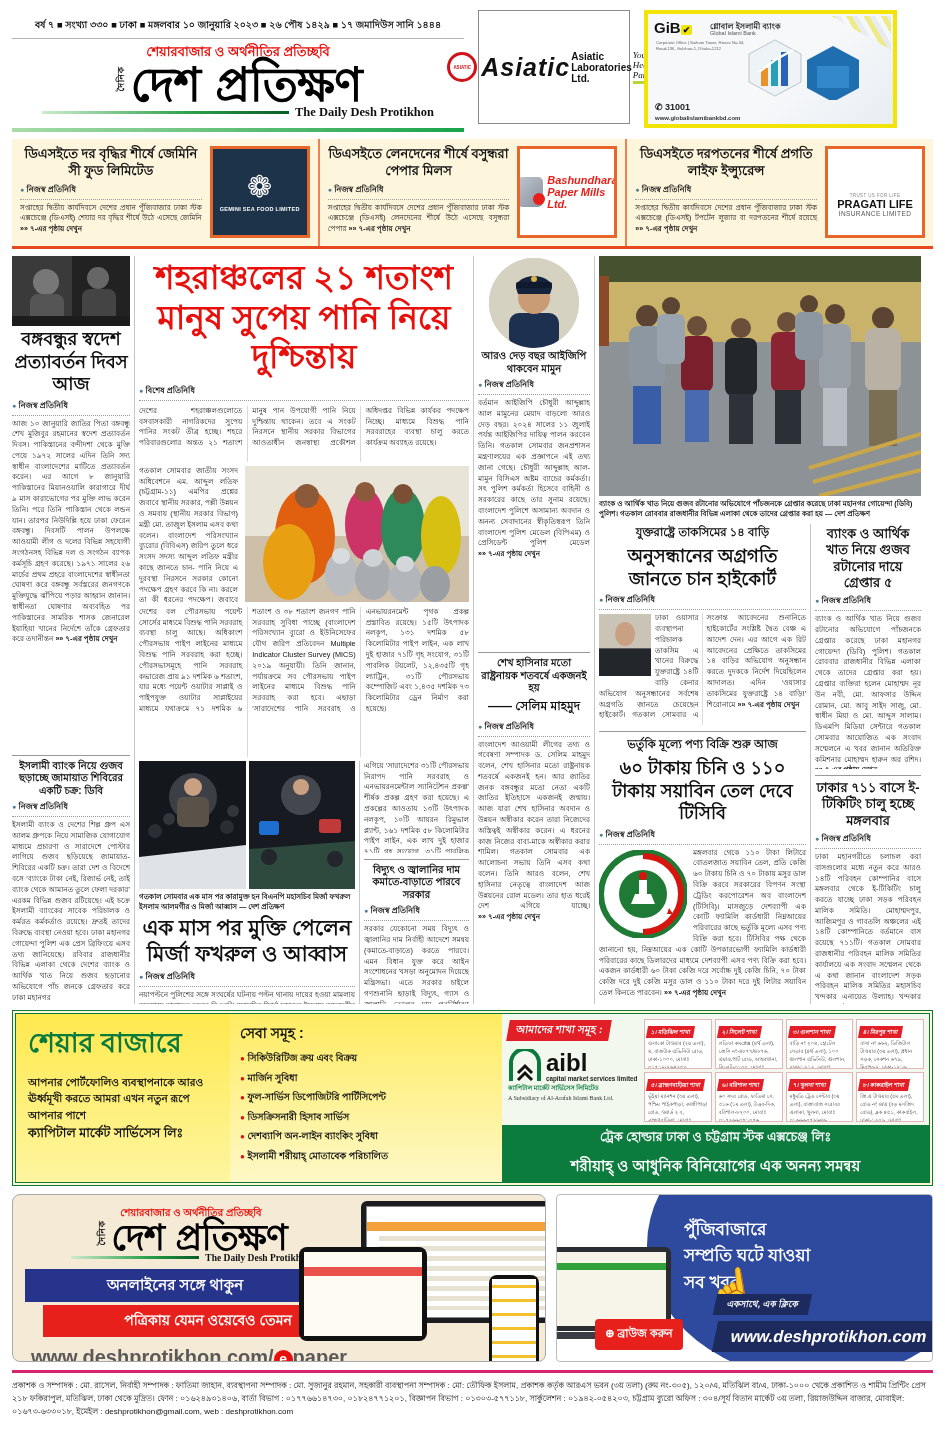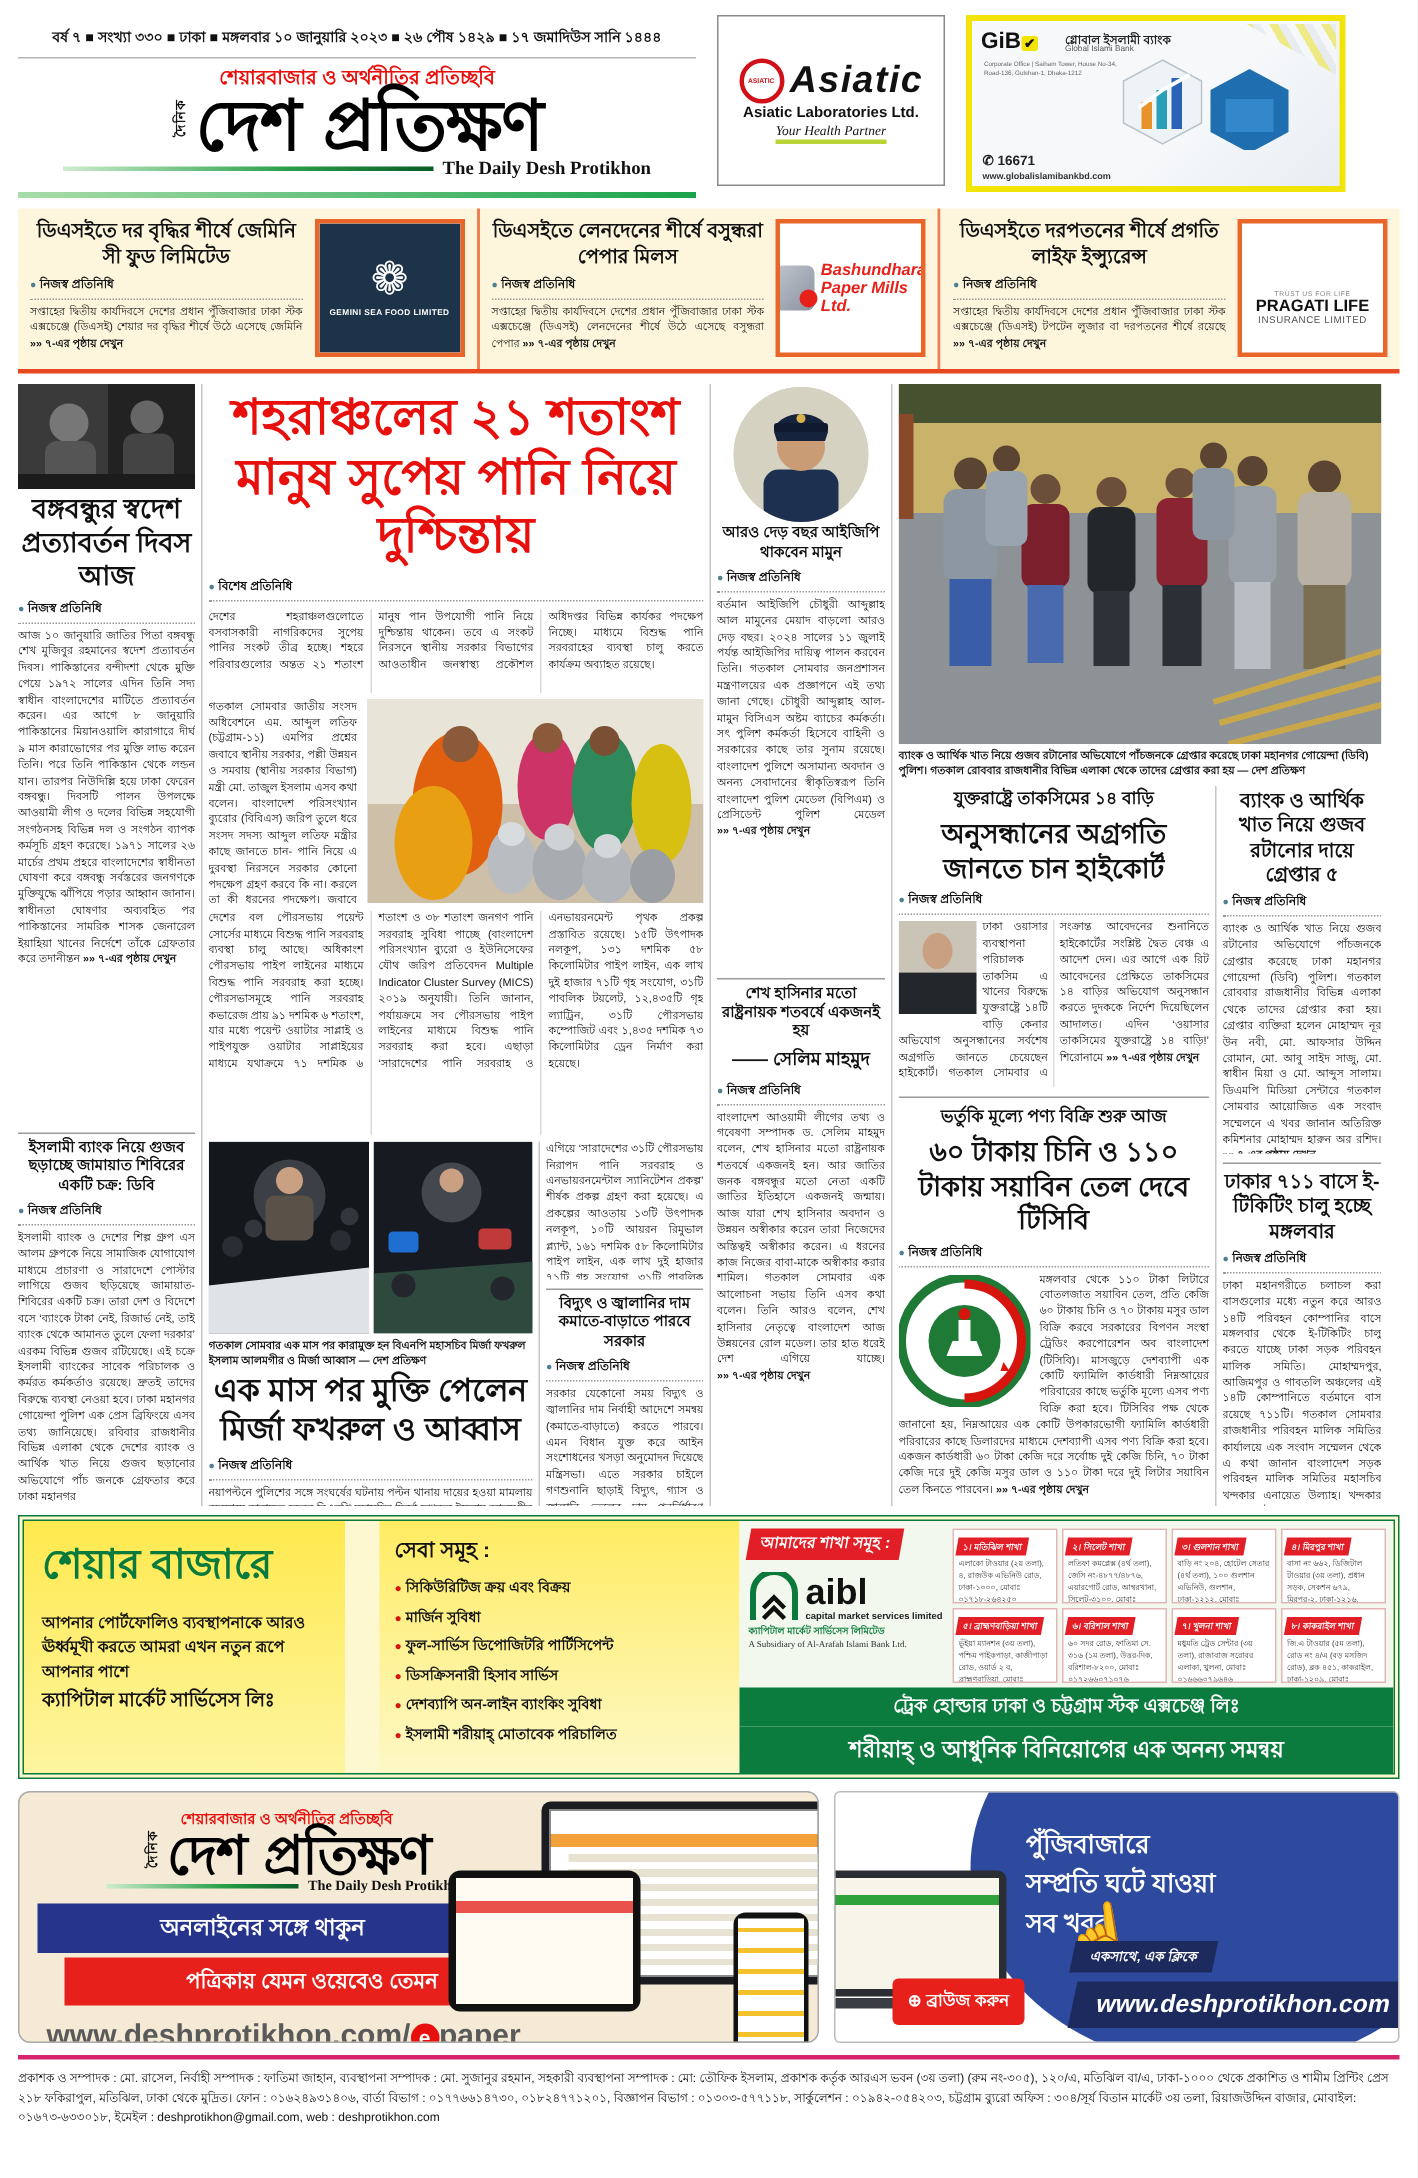--- a/index.html
+++ b/index.html
@@ -12,21 +12,21 @@
   .masthead{text-align:center;padding-top:3px;}
   .tagline{color:#e8100c;font-weight:bold;font-size:13px;}
   .mast-title-row{display:flex;align-items:center;justify-content:center;gap:2px;margin-top:-2px;}
   .daily{transform:rotate(-90deg);font-size:9px;font-weight:bold;width:14px;letter-spacing:1px;}
   .mast-title{font-size:47px;font-weight:900;letter-spacing:-1px;line-height:1.02;color:#000;font-family:"DejaVu Sans",sans-serif;}
   .mast-sub-row{display:flex;align-items:center;margin-top:-4px;padding:0 30px;}
   .grad-line{flex:1;height:3px;background:linear-gradient(90deg,#cdeccd,#2aa04a 60%,#0a5c28);}
   .mast-sub{font-weight:bold;font-size:12.5px;font-family:"Liberation Serif",serif;padding-left:6px;}
   .green-rule{height:4px;background:linear-gradient(90deg,#a8dca8,#18a34a);margin-top:8px;}
   .ad-box{border:1px solid #8a8a8a;background:#fff;}
-  .ad-asiatic{width:150px;height:112px;display:flex;flex-direction:column;align-items:center;justify-content:center;gap:1px;}
+  .ad-asiatic{width:150px;height:112px;display:flex;flex-direction:row;align-items:center;justify-content:center;gap:1px;}
   .asiatic-row{display:flex;align-items:center;gap:4px;}
   .asiatic-badge{width:24px;height:24px;border-radius:50%;border:3px solid #d01118;color:#d01118;
       font-size:4.5px;font-weight:bold;display:flex;align-items:center;justify-content:center;}
   .asiatic-brand{font-size:25px;font-style:italic;font-weight:bold;letter-spacing:1px;}
   .asiatic-co{font-size:10px;font-weight:bold;}
   .asiatic-slogan{font-size:9px;font-style:italic;font-family:"Liberation Serif",serif;border-bottom:3px solid #b8d437;padding-bottom:1px;}
   .ad-gib{width:245px;height:110px;border:4px solid #f2e406;background:linear-gradient(135deg,#f6f8fa 60%,#e8edf2);position:relative;overflow:hidden;}
   .gib-logo{position:absolute;left:6px;top:5px;font-size:15px;font-weight:900;}
   .gib-logo .tick{color:#111;background:#f2e406;font-size:9px;padding:0 2px;border-radius:2px;}
   .gib-bank-bn{position:absolute;left:62px;top:6px;font-size:8px;font-weight:bold;color:#222;}
@@ -98,21 +98,21 @@
   .judge{float:left;width:52px;height:62px;margin:1px 4px 2px 0;background:linear-gradient(180deg,#c9c4b6 55%,#23262b 56%);position:relative;}
   .judge:before{content:"";position:absolute;left:16px;top:8px;width:20px;height:24px;border-radius:50%;background:#caa083;}
   .tcb-logo{float:left;width:88px;height:88px;margin:2px 6px 2px 0;}
   
   .aibl{margin-top:6px;border:4px double #0a7a3c;display:flex;height:168px;overflow:hidden;background:#fdf8cf;}
   .aibl-left{width:214px;flex:none;background:linear-gradient(180deg,#ffe94e,#fdf5a0);padding:8px 12px;box-sizing:border-box;}
   .aibl-title{color:#0a7a3c;font-size:27px;font-weight:900;}
   .aibl-pitch{font-size:10.5px;font-weight:bold;margin-top:7px;line-height:1.55;}
   .aibl-brand{font-size:22px;font-weight:900;margin-top:9px;}
   .aibl-brand-sub{font-size:12.5px;font-weight:bold;margin-top:1px;}
-  .aibl-services{width:240px;flex:none;background:linear-gradient(180deg,#ffec62,#fdf8c6);padding:8px 10px;box-sizing:border-box;margin-left:23px;}
+  .aibl-services{width:272px;flex:none;background:linear-gradient(180deg,#ffec62,#fdf8c6);padding:8px 10px;box-sizing:border-box;}
   .svc-title{font-size:14px;font-weight:bold;margin-bottom:5px;}
   .svc{font-size:9.5px;font-weight:bold;margin:4.5px 0;}
   .svc .b{color:#d6150f;font-size:8px;}
   .aibl-right{flex:1;min-width:0;background:#f2f8ee;display:flex;flex-direction:column;}
   .aibl-rt{flex:1;display:flex;min-height:0;}
   .aibl-brandcol{width:142px;flex:none;padding:5px 6px;box-sizing:border-box;}
   .ribbon{background:#e21e26;color:#fff;font-weight:bold;font-size:10.5px;padding:2px 8px;display:inline-block;transform:skewX(-10deg);}
   .aibl-logo{display:flex;align-items:center;gap:4px;margin-top:8px;}
   .aibl-word{font-size:24px;font-weight:900;line-height:1;}
   .aibl-l1{font-size:6.3px;font-weight:bold;color:#222;}
@@ -200,21 +200,21 @@
         <svg width="120" height="62" viewBox="0 0 120 62">
           <polygon points="30,2 56,16 56,44 30,58 4,44 4,16" fill="#eef3f7" stroke="#b9c4cc"></polygon>
           <rect x="16" y="30" width="7" height="18" fill="#e8922a"></rect>
           <rect x="26" y="22" width="7" height="26" fill="#2aa0b8"></rect>
           <rect x="36" y="14" width="7" height="34" fill="#2a62b8"></rect>
           <polyline points="14,34 30,22 48,12" stroke="#fff" stroke-width="2.5" fill="none"></polyline>
           <polygon points="88,8 114,22 114,50 88,64 62,50 62,22" fill="#1f6fb0"></polygon>
           <rect x="72" y="28" width="32" height="22" fill="#3b93d6" opacity=".7"></rect>
         </svg>
       </div>
-      <div class="gib-hot">✆ 16671</div>
+      <div class="gib-hot">✆ 31001</div>
       <div class="gib-web">www.globalislamibankbd.com</div>
     </div>
   </div>
 
   <div class="dse-row">
     <div class="dse-box">
       <div class="dse-text">
         <div class="dse-h">ডিএসইতে দর বৃদ্ধির শীর্ষে জেমিনি সী ফুড লিমিটেড</div>
         <div class="byline"><span class="dot">●</span> <span>নিজস্ব প্রতিনিধি</span></div>
         <div class="dotline"></div>

